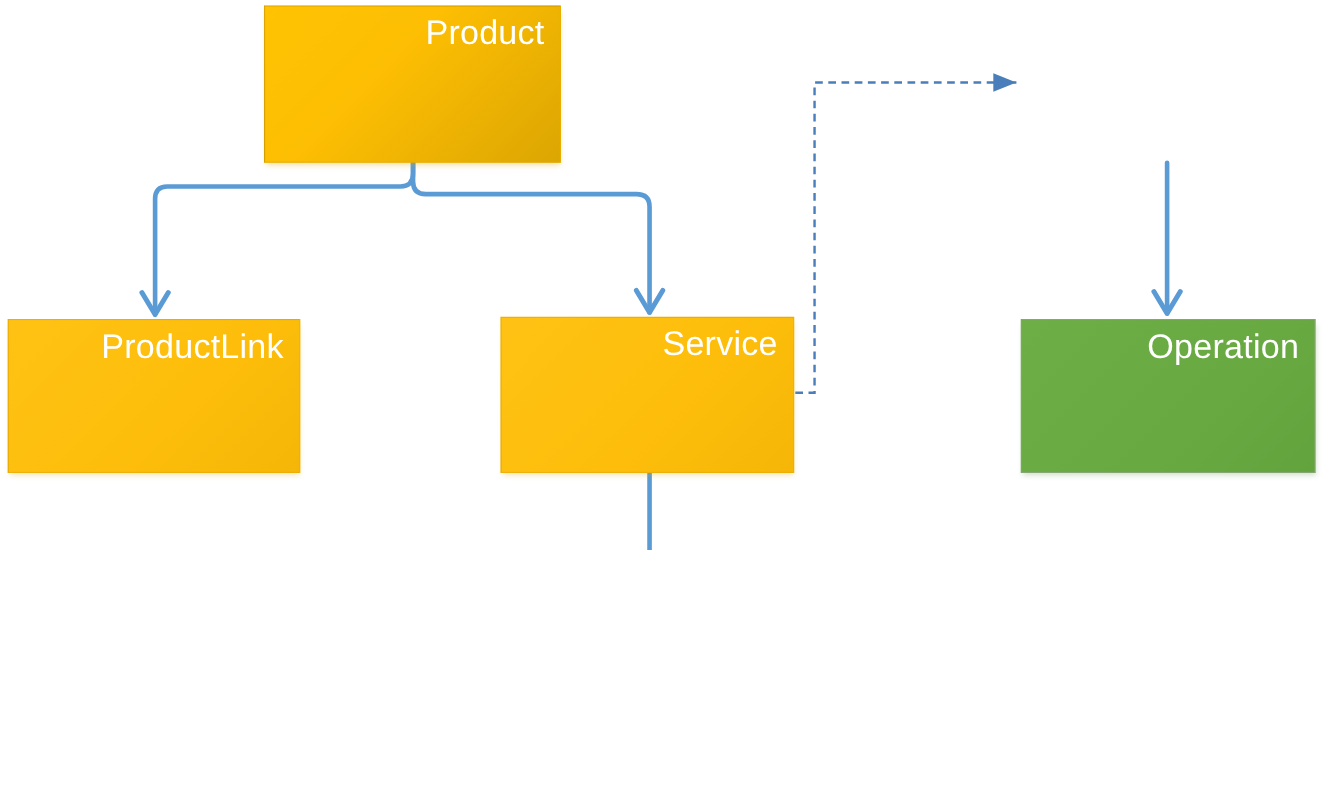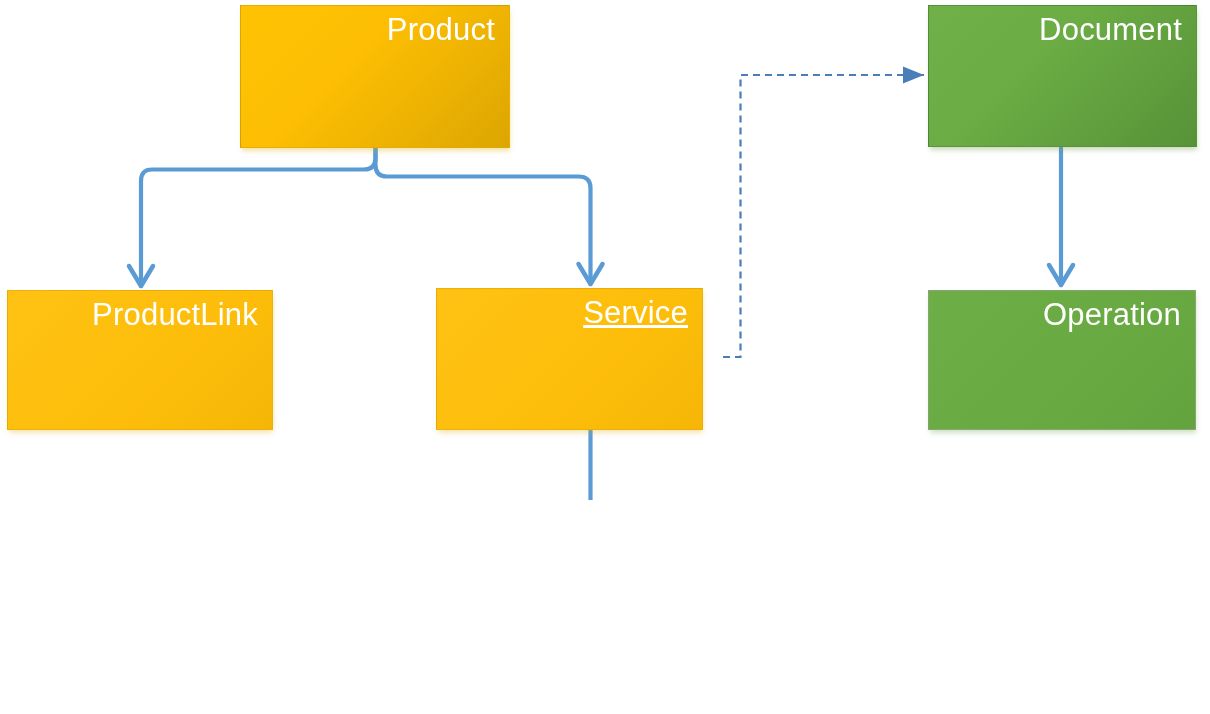--- a/index.html
+++ b/index.html
@@ -52,21 +52,21 @@
   .node.pale {
     background: linear-gradient(135deg, #fbeedd 0%, #fdf7ef 35%, #ffffff 70%);
     border: 1.5px solid #e2a904;
     box-shadow: 1px 3px 4px -1px rgba(230,190,120,0.25);
     color: #e9a902;
   }
   
   .pos-product     { left: 240px; top: 5px;   width: 270px; height: 143px; }
   .pos-document    { left: 928px; top: 5px;   width: 269px; height: 142px; }
   .pos-productlink { left: 7px;   top: 290px; width: 266px; height: 140px; }
-  .pos-service     { left: 436px; top: 288px; width: 267px; height: 142px; text-decoration: underline; }
+  .pos-service     { left: 455px; top: 288px; width: 267px; height: 142px; }
   .pos-subsriber   { left: 928px; top: 290px; width: 268px; height: 140px; }
   .pos-operation   { left: 455px; top: 572px; width: 268px; height: 140px; }
 
   .edges {
     position: absolute;
     left: 0; top: 0;
     width: 1210px;
     height: 714px;
     pointer-events: none;
   }
@@ -94,23 +94,20 @@
 
     <path d="M 1061 148 L 1061 285" fill="none" stroke="#5b9bd5" stroke-width="4.2" stroke-linecap="round" marker-end="url(#mOpen)"></path>
 
     <path d="M 590.5 430 L 590.5 567" fill="none" stroke="#5b9bd5" stroke-width="4.2" stroke-linecap="round" marker-end="url(#mOpen)"></path>
   </svg>
 
   <div class="node gold-grad pos-product">
     <span>Product</span>
   </div>
 
-  <div class="node green-grad pos-document">
-    <span>Document</span>
-  </div>
 
   <div class="node gold-flat pos-productlink">
     <span>ProductLink</span>
   </div>
 
   <div class="node gold-flat pos-service">
     <span>Service</span>
   </div>
 
   <div class="node green-flat pos-subsriber">

